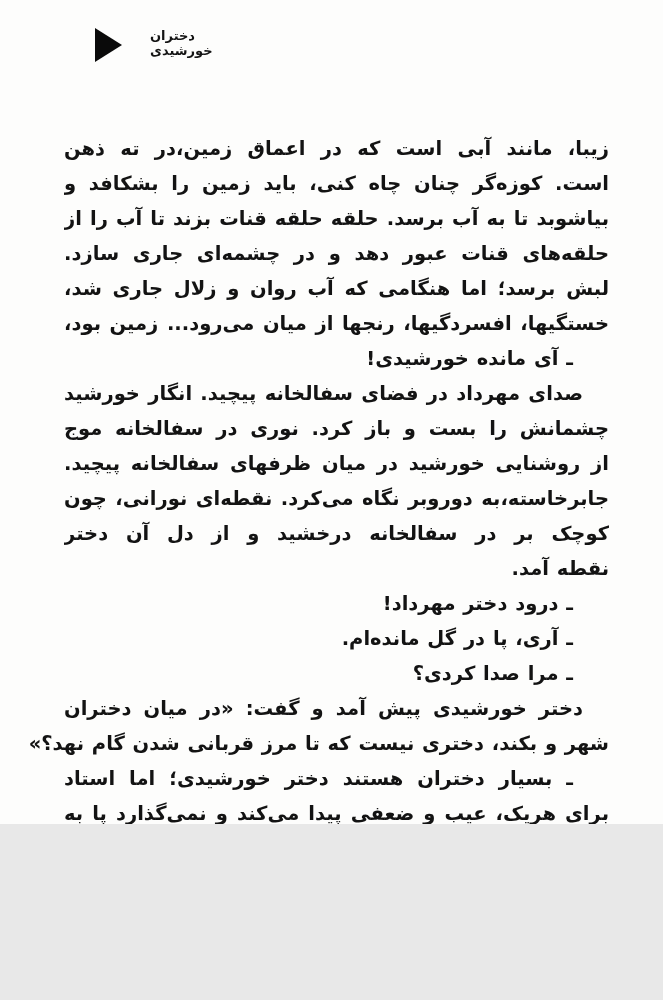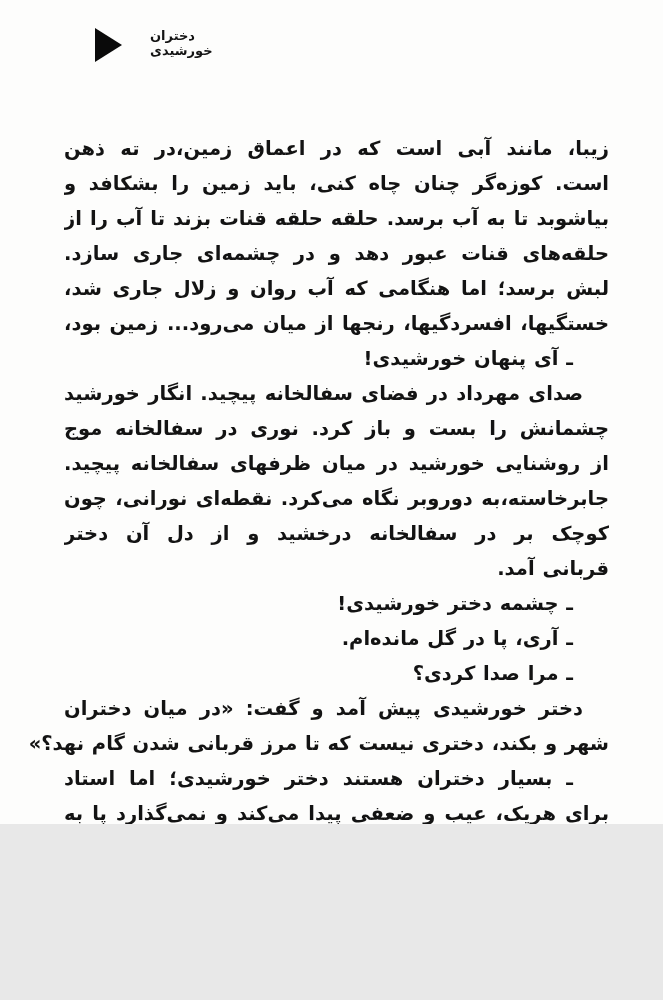--- a/index.html
+++ b/index.html
@@ -85,28 +85,28 @@
   <div class="header-marker"></div>
   <div class="header-title">دختران خورشیدی</div>
 
   <div class="body-text">
     <div class="line full">زیبا، مانند آبی است که در اعماق زمین،در ته ذهن کوزه‌گر پنهان</div>
     <div class="line full">است. کوزه‌گر چنان چاه کنی، باید زمین را بشکافد و بکند و</div>
     <div class="line full">بیاشوبد تا به آب برسد. حلقه حلقه قنات بزند تا آب را از یک یک</div>
     <div class="line full">حلقه‌های قنات عبور دهد و در چشمه‌ای جاری سازد. شاید جان به</div>
     <div class="line full">لبش برسد؛ اما هنگامی که آب روان و زلال جاری شد، همهٔ</div>
     <div class="line full">خستگیها، افسردگیها، رنجها از میان می‌رود... زمین بود، آب</div>
-    <div class="line d-indent">ـ آی پنهان خورشیدی!</div>
+    <div class="line d-indent">ـ آی مانده خورشیدی!</div>
     <div class="line p-indent full">صدای مهرداد در فضای سفالخانه پیچید. انگار خورشید ده‌بار</div>
     <div class="line full">چشمانش را بست و باز کرد. نوری در سفالخانه موج انداخت. برقی</div>
     <div class="line full">از روشنایی خورشید در میان ظرفهای سفالخانه پیچید. مهرداد از</div>
     <div class="line full">جابرخاسته،به دوروبر نگاه می‌کرد. نقطه‌ای نورانی، چون خورشیدی</div>
     <div class="line full">کوچک بر در سفالخانه درخشید و از دل آن دختر خورشیدی</div>
-    <div class="line">قربانی آمد.</div>
-    <div class="line d-indent">ـ چشمه دختر خورشیدی!</div>
+    <div class="line">نقطه آمد.</div>
+    <div class="line d-indent">ـ درود دختر مهرداد!</div>
     <div class="line d-indent">ـ آری، پا در گل مانده‌ام.</div>
     <div class="line d-indent">ـ مرا صدا کردی؟</div>
     <div class="line p-indent full">دختر خورشیدی پیش آمد و گفت: «در میان دختران این</div>
     <div class="line">شهر و بکند، دختری نیست که تا مرز قربانی شدن گام نهد؟»</div>
     <div class="line d-indent full">ـ بسیار دختران هستند دختر خورشیدی؛ اما استاد مهربان</div>
     <div class="line full">برای هریک، عیب و ضعفی پیدا می‌کند و نمی‌گذارد پا به قربانگاه</div>
   </div>
 
   <div class="page-number">۱۹۱</div>
 

